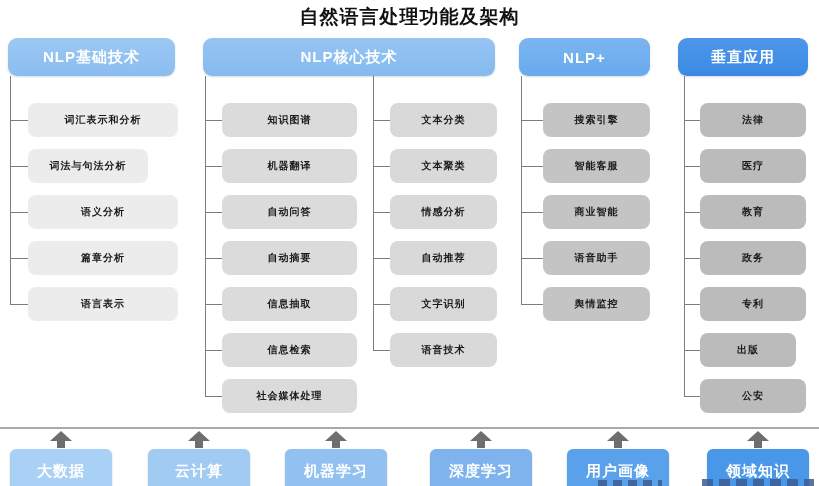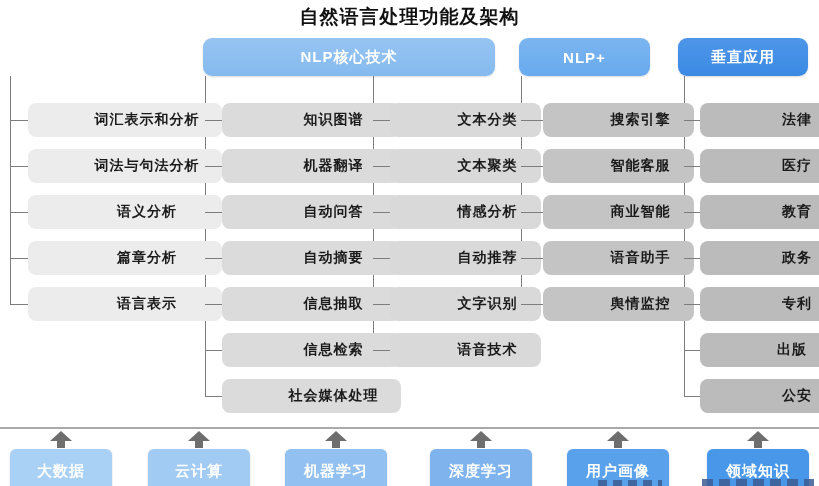--- a/index.html
+++ b/index.html
@@ -21,21 +21,21 @@
   .hdr.h1{background:linear-gradient(180deg,#9cc8f3,#8abdf0);}
   .hdr.h2{background:linear-gradient(180deg,#96c4f2,#85baef);}
   .hdr.h3{background:linear-gradient(180deg,#7cb5f0,#67aaee);}
   .hdr.h4{background:linear-gradient(180deg,#4e96e9,#3a8ae4);}
   
   .vline{position:absolute;width:0;border-left:1px solid #7d7d7d;}
   
   .node{
     position:absolute;height:34px;border-radius:8px;
     display:flex;align-items:center;justify-content:center;
-    font-size:14px;font-weight:600;color:#1a1a1a;letter-spacing:1px;padding-left:44px;
+    font-size:10px;font-weight:600;color:#1a1a1a;letter-spacing:1px;
   }
   .node::before{
     content:"";position:absolute;top:50%;height:0;border-top:1px solid #7d7d7d;
   }
   .node.c1{background:#ececec;}
   .node.c1::before{left:-18px;width:18px;}
   .node.c2l{background:#dbdbdb;}
   .node.c2l::before{left:-17px;width:17px;}
   .node.c2r{background:#d9d9d9;}
   .node.c2r::before{left:-17px;width:17px;}
@@ -73,32 +73,33 @@
   .wm.b{left:702px;top:479px;width:112px;
     background:repeating-linear-gradient(90deg,#3c5c92 0 11px,transparent 11px 17px);}
 </style>
 </head>
 <body>
 
 <div class="canvas">
 
   <h1 class="title">自然语言处理功能及架构</h1>
 
+  <div class="hdr h1" style="left:8px;width:167px;">NLP基础技术</div>
   <div class="hdr h2" style="left:203px;width:292px;">NLP核心技术</div>
   <div class="hdr h3" style="left:519px;width:131px;">NLP+</div>
   <div class="hdr h4" style="left:678px;width:130px;">垂直应用</div>
 
   <div class="vline" style="left:10px;top:76px;height:228px;"></div>
   <div class="vline" style="left:205px;top:76px;height:320px;"></div>
   <div class="vline" style="left:373px;top:76px;height:274px;"></div>
   <div class="vline" style="left:521px;top:76px;height:228px;"></div>
   <div class="vline" style="left:684px;top:76px;height:320px;"></div>
 
   <div class="node c1" style="left:28px;top:103px;width:150px;">词汇表示和分析</div>
-  <div class="node c1" style="left:28px;top:149px;width:150px;">词法与句法分析</div>
+  <div class="node c1" style="left:28px;top:149px;width:120px;">词法与句法分析</div>
   <div class="node c1" style="left:28px;top:195px;width:150px;">语义分析</div>
   <div class="node c1" style="left:28px;top:241px;width:150px;">篇章分析</div>
   <div class="node c1" style="left:28px;top:287px;width:150px;">语言表示</div>
 
   <div class="node c2l" style="left:222px;top:103px;width:135px;">知识图谱</div>
   <div class="node c2l" style="left:222px;top:149px;width:135px;">机器翻译</div>
   <div class="node c2l" style="left:222px;top:195px;width:135px;">自动问答</div>
   <div class="node c2l" style="left:222px;top:241px;width:135px;">自动摘要</div>
   <div class="node c2l" style="left:222px;top:287px;width:135px;">信息抽取</div>
   <div class="node c2l" style="left:222px;top:333px;width:135px;">信息检索</div>

